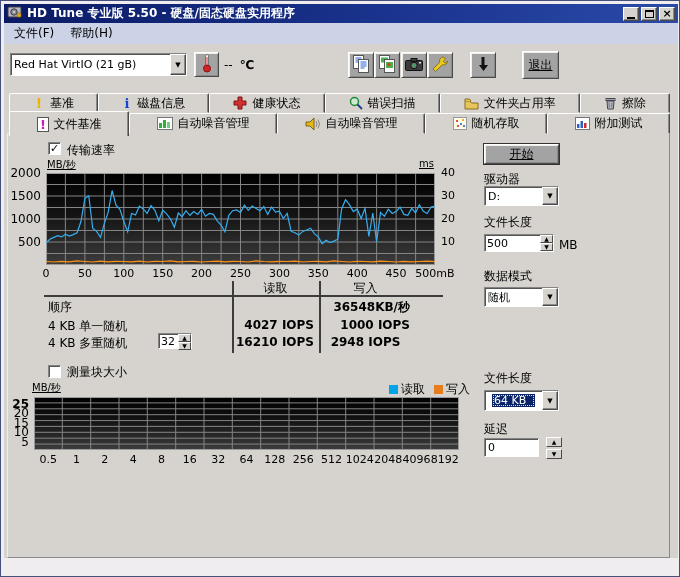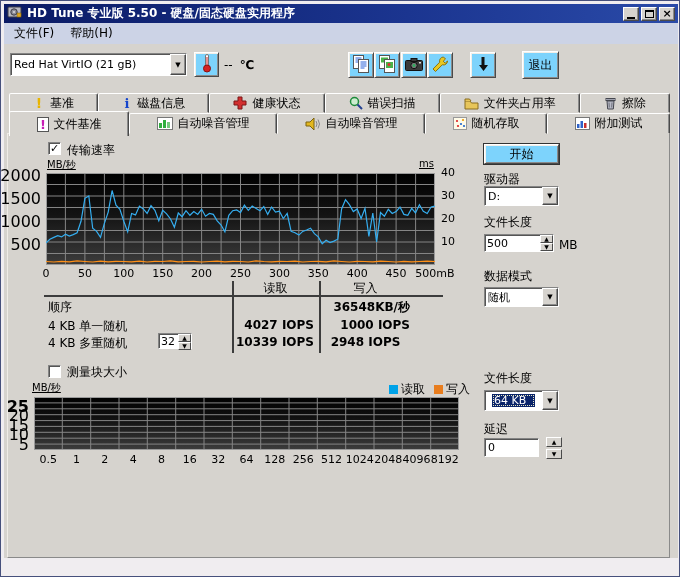--- a/index.html
+++ b/index.html
@@ -1,23 +1,23 @@
 <!DOCTYPE html>
 <html><head>
 <meta charset="utf-8">
 <style>
   html,body{margin:0;padding:0;background:#6b6b6b;}
   *{box-sizing:border-box;}
   .window{position:relative;width:680px;height:577px;background:#f0edf0;
     font-family:"DejaVu Sans",sans-serif;font-size:12px;color:#000;
     border:1px solid #46507c;overflow:hidden;}
   .a{position:absolute;}
-  .btn3d{background:#7dd3fc;border:1px solid;border-color:#ffffff #4a4a4a #4a4a4a #ffffff;
+  .btn3d{background:#a3a3a3;border:1px solid;border-color:#ffffff #4a4a4a #4a4a4a #ffffff;
     box-shadow:inset 1px 1px 0 #f2efe9, inset -1px -1px 0 #8a8a8a;
-    display:flex;align-items:center;justify-content:center;cursor:default;}
+    display:flex;align-items:center;justify-content:center;cursor:default;text-decoration:underline;}
   .field{background:#fff;border:1px solid;border-color:#848484 #ffffff #ffffff #848484;
     box-shadow:inset 1px 1px 0 #555;display:flex;align-items:stretch;}
   .field .val{flex:1;font-size:11px;padding:2px 3px;white-space:nowrap;overflow:hidden;display:flex;align-items:center;}
   .drop{width:16px;background:#d6d3ce;border:1px solid;border-color:#fff #4a4a4a #4a4a4a #fff;
     box-shadow:inset -1px -1px 0 #8a8a8a;display:flex;align-items:center;justify-content:center;font-size:7px;}
   .titlebar{left:3px;top:3px;width:674px;height:19px;
     background:linear-gradient(90deg,#0a1a64 0%,#1b3590 60%,#2a4aa8 100%);
     display:flex;align-items:center;padding:0 3px;}
   .title-text{color:#fff;font-weight:bold;font-size:12px;margin-left:4px;flex:1;white-space:nowrap;overflow:hidden;}
   .winbtn{width:16px;height:14px;margin-left:2px;background:#d6d3ce;border:1px solid;
@@ -29,21 +29,21 @@
   .menu-item{padding:3px 8px;}
   .client{left:3px;top:43px;width:674px;height:514px;background:#d6d3ce;}
   .pane{left:6px;top:132px;width:663px;height:425px;background:#d6d3ce;border:1px solid;border-color:#efece7 #8a8a8a #8a8a8a #efece7;}
   .tabrow{display:flex;}
   .tab{flex:1 1 auto;background:#d6d3ce;border:1px solid;border-color:#fff #4a4a4a transparent #fff;
     border-top-left-radius:2px;border-top-right-radius:2px;box-shadow:inset -1px 0 0 #8a8a8a;
     display:flex;align-items:center;justify-content:center;gap:5px;font-size:12px;white-space:nowrap;padding:0 6px;}
   .tab.active{position:relative;z-index:6;margin-top:-2px;height:25px;border-bottom:none;}
   .chartbg{background:linear-gradient(180deg,#000 0%,#131313 45%,#3d3d3d 100%);}
   .tick{position:absolute;transform:translateX(-50%);font-size:11px;white-space:nowrap;}
-  .ytickL{position:absolute;right:3px;font-size:16px;}
+  .ytickL{position:absolute;right:3px;font-size:12px;}
   .ytickR{position:absolute;left:3px;font-size:11px;}
   .unit{font-size:10px;text-decoration:underline;}
   .cb{width:13px;height:13px;background:#fff;border:1px solid;border-color:#848484 #fff #fff #848484;
     box-shadow:inset 1px 1px 0 #555;display:flex;align-items:center;justify-content:center;font-size:11px;font-weight:bold;line-height:1;}
   .tline{background:#3c3c3c;}
   .valb{font-weight:bold;}
   .spinner{display:flex;background:#fff;border:1px solid;border-color:#848484 #fff #fff #848484;box-shadow:inset 1px 1px 0 #555;}
   .spinner .num{flex:1;font-size:11px;padding:1px 2px;display:flex;align-items:center;}
   .spincol{width:13px;display:flex;flex-direction:column;}
   .sb{flex:1;background:#d6d3ce;border:1px solid;border-color:#fff #4a4a4a #4a4a4a #fff;
@@ -336,21 +336,21 @@
   <div class="a valb" style="left:320px;top:317px;width:89px;text-align:right;">1000 IOPS</div>
 
   <div class="a" style="left:47px;top:334px;width:110px;">4 KB 多重随机</div>
   <div class="a spinner" style="left:157px;top:332px;width:34px;height:16px;">
     <span class="num">32</span>
     <span class="spincol">
         <span class="sb">▲</span>
         <span class="sb">▼</span>
       </span>
   </div>
-  <div class="a valb" style="left:231px;top:334px;width:82px;text-align:right;">10339 IOPS</div>
+  <div class="a valb" style="left:231px;top:334px;width:82px;text-align:right;">16210 IOPS</div>
   <div class="a valb" style="left:320px;top:334px;width:89px;text-align:center;">2948 IOPS</div>
 
   <div class="a btn3d" style="left:483px;top:143px;width:75px;height:20px;outline:1px solid #333;">开始</div>
   <span class="a" style="left:483px;top:170px;">驱动器</span>
   <div class="a field" style="left:483px;top:185px;width:75px;height:20px;">
     <span class="val">D:</span>
     <span class="drop">▼</span>
   </div>
   <span class="a" style="left:483px;top:213px;">文件长度</span>
   <div class="a spinner" style="left:483px;top:233px;width:70px;height:18px;">

